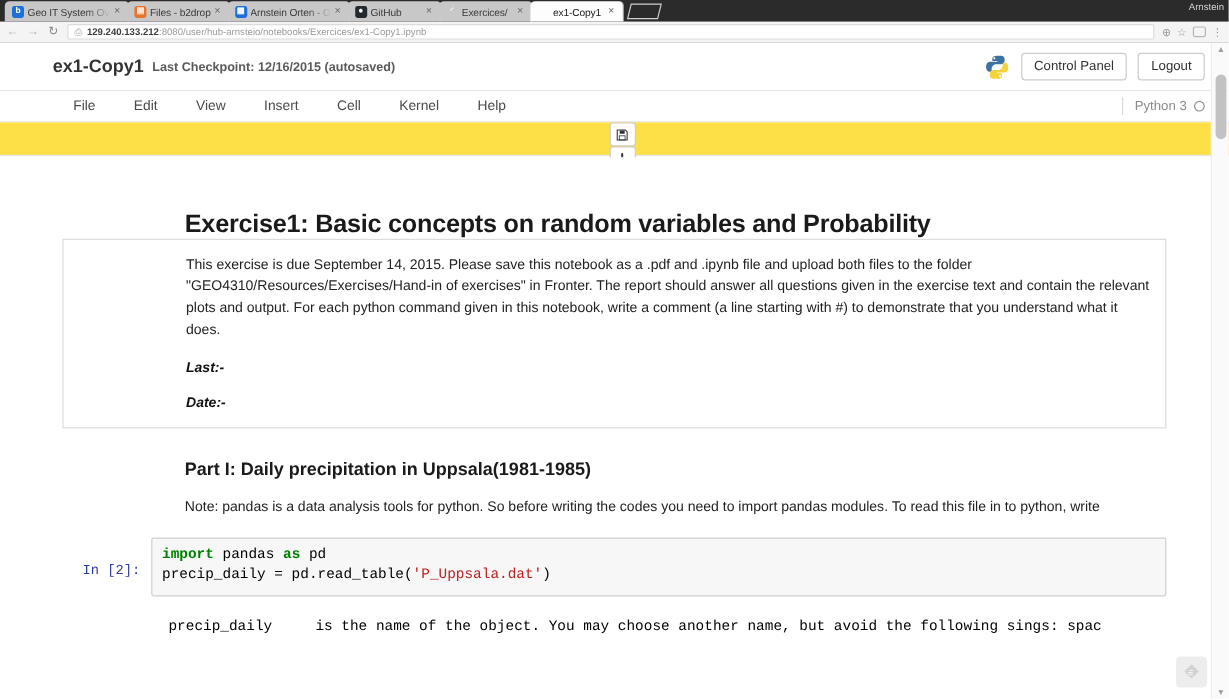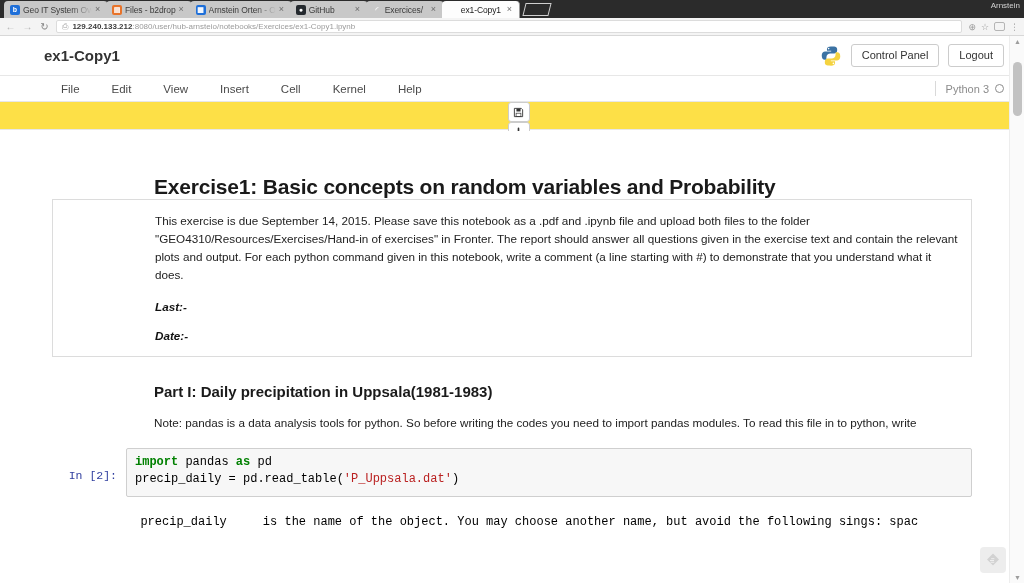--- a/index.html
+++ b/index.html
@@ -491,20 +491,21 @@
       <span class="cast"></span>
       <span>⋮</span>
     </div>
   </div>
 </div>
 
 <div id="jupyter-page">
 
   <div class="jp-header">
     <span class="nb-name">ex1-Copy1</span>
+    <span class="nb-checkpoint">Last Checkpoint: 12/16/2015 (autosaved)</span>
 
     <div class="jp-header-right">
       <span class="py-logo">
         <svg width="22" height="22" viewBox="0 0 24 24">
           <path d="M11.9 1.5c-2.6 0-4.3.8-4.3 2.8v2.1h4.6v.7H5.6c-2 0-3.7 1.3-3.7 4.4s1.3 4.6 3.3 4.6h1.8v-2.6c0-2.3 2-4.1 4.3-4.1h4.2c1.8 0 3.2-1.5 3.2-3.3V4.3c0-1.8-1.5-2.5-3.3-2.7-.9-.1-1.9-.1-3.5-.1zm-2.5 1.5c.5 0 .9.4.9.9s-.4.9-.9.9-.9-.4-.9-.9.4-.9.9-.9z" fill="#3b72a3"></path>
           <path d="M12.1 22.5c2.6 0 4.3-.8 4.3-2.8v-2.1h-4.6v-.7h6.6c2 0 3.7-1.3 3.7-4.4s-1.3-4.6-3.3-4.6h-1.8v2.6c0 2.3-2 4.1-4.3 4.1H8.5c-1.8 0-3.2 1.5-3.2 3.3v1.8c0 1.8 1.5 2.5 3.3 2.7.9.1 1.9.1 3.5.1zm2.5-1.5c-.5 0-.9-.4-.9-.9s.4-.9.9-.9.9.4.9.9-.4.9-.9.9z" fill="#f5d33f"></path>
         </svg>
       </span>
       <button class="btn">Control Panel</button>
       <button class="btn">Logout</button>
@@ -610,21 +611,21 @@
       <div class="md-h1">Exercise1: Basic concepts on random variables and Probability</div>
 
       <div class="intro-box">
         <div class="body-text">This exercise is due September 14, 2015. Please save this notebook as a .pdf and .ipynb file and upload both files to the folder "GEO4310/Resources/Exercises/Hand-in of exercises" in Fronter. The report should answer all questions given in the exercise text and contain the relevant plots and output. For each python command given in this notebook, write a comment (a line starting with #) to demonstrate that you understand what it does.</div>
         <div class="gap-8"></div>
         <div class="bold-italic">Last:-</div>
         <div class="gap-8"></div>
         <div class="bold-italic">Date:-</div>
       </div>
 
-      <div class="md-h2">Part I: Daily precipitation in Uppsala(1981-1983)</div>
+      <div class="md-h2">Part I: Daily precipitation in Uppsala(1981-1985)</div>
       <div class="para">
         <div class="body-text">Note: pandas is a data analysis tools for python. So before writing the codes you need to import pandas modules. To read this file in to python, write</div>
       </div>
 
       <div class="code-cell">
         <div class="prompt">In [2]:</div>
         <div class="input-area">
           <div class="code-line"><span class="kw">import</span><span> pandas </span><span class="kw">as</span><span> pd</span></div>
           <div class="code-line"><span>precip_daily = pd.read_table(</span><span class="str">'P_Uppsala.dat'</span><span>)</span></div>
         </div>

